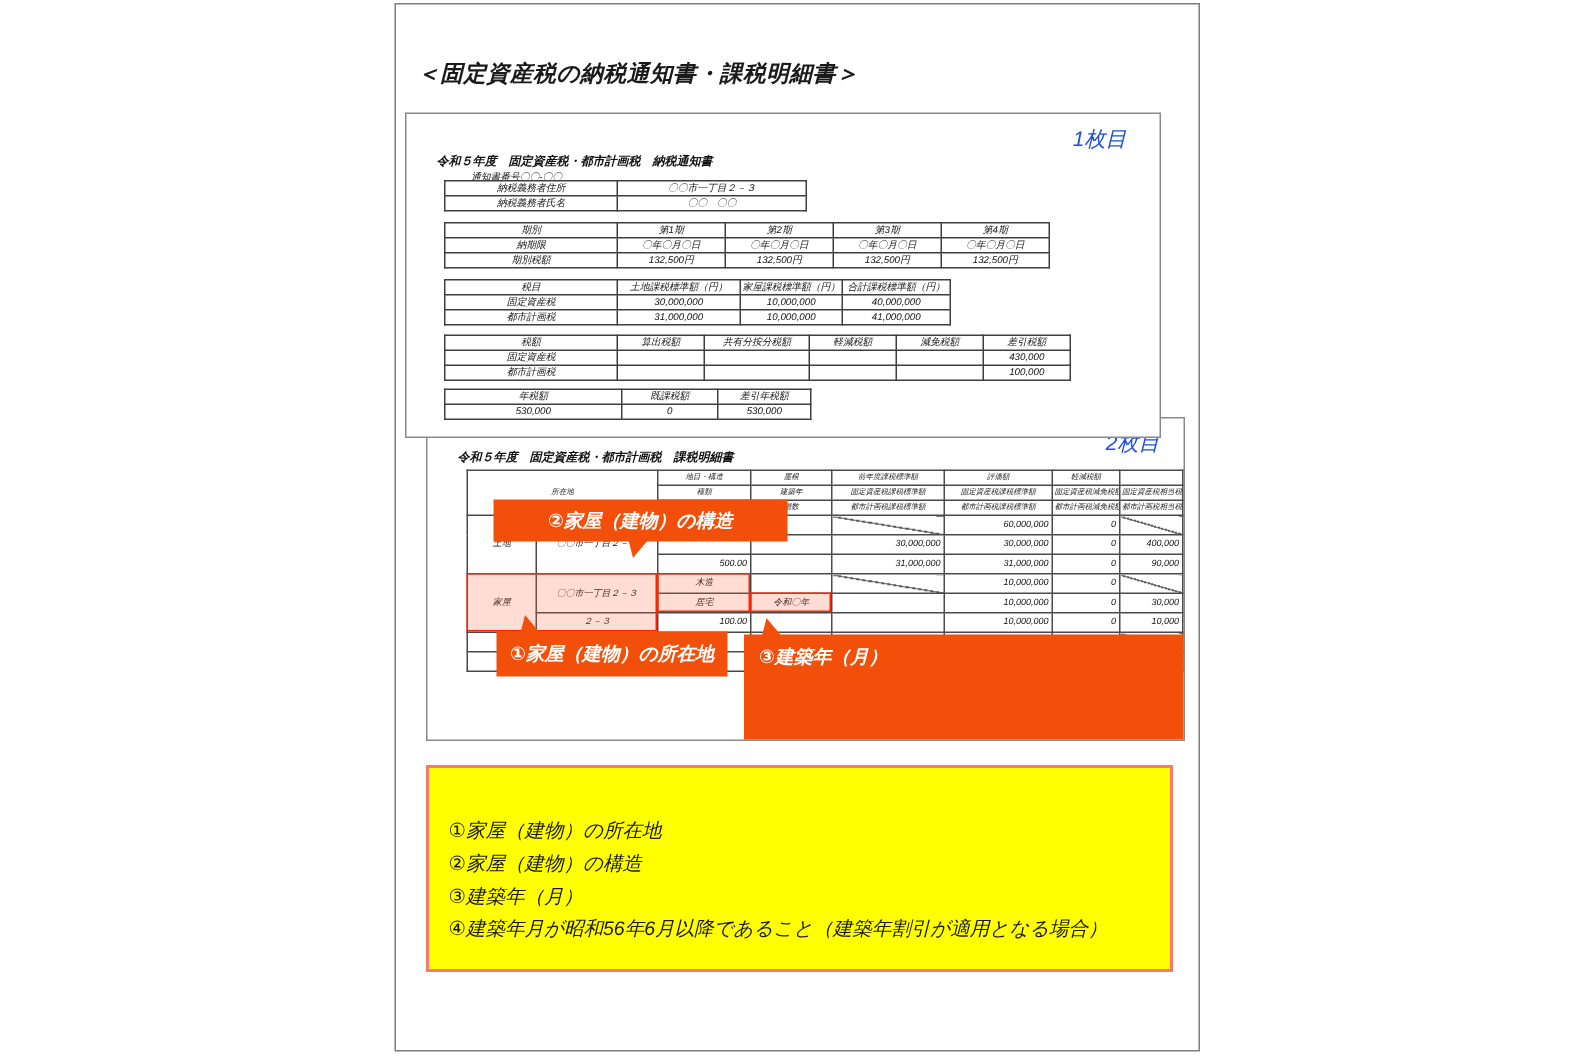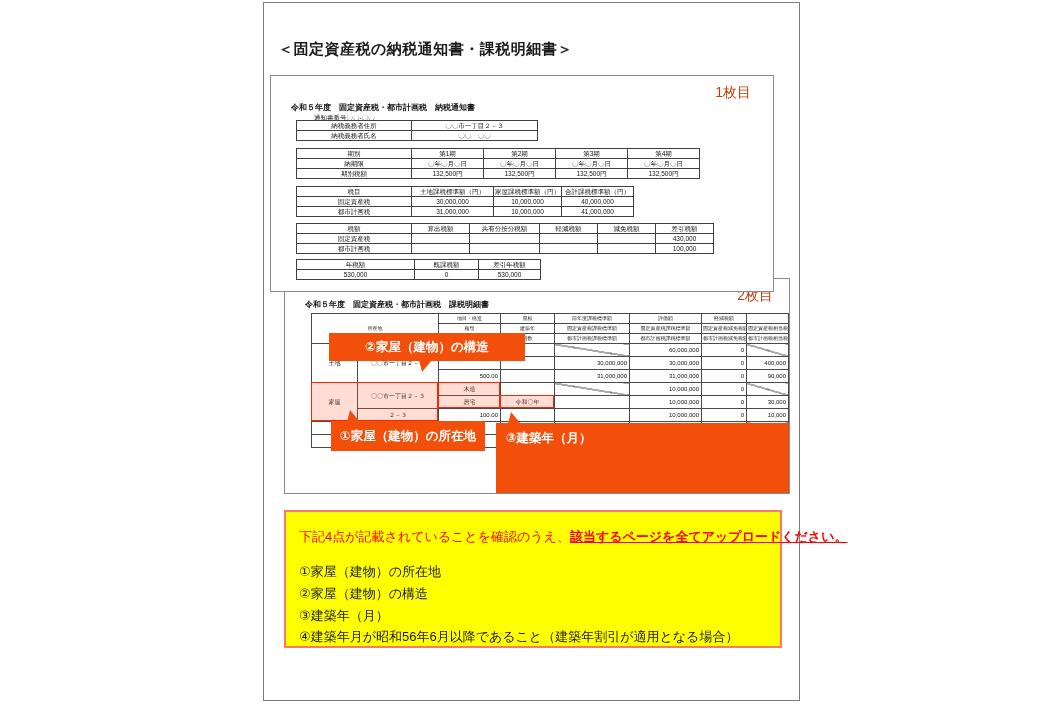--- a/index.html
+++ b/index.html
@@ -1,23 +1,23 @@
 <!DOCTYPE html>
 <html><head>
 <meta charset="utf-8">
 <style>
   html,body{margin:0;padding:0;background:#fff;}
   .stage{position:relative;width:1064px;height:708px;background:#fff;overflow:hidden;
-         font-family:"Liberation Sans","DejaVu Sans",sans-serif;color:#111;}
+         font-family:"Liberation Sans","DejaVu Sans",sans-serif;color:#111;font-style:italic;}
   .frame{position:absolute;left:263px;top:2px;width:537px;height:699px;border:1px solid #7d7d7d;background:#fff;box-sizing:border-box;}
   .main-title{position:absolute;left:278px;top:40px;font-size:15px;font-weight:bold;color:#1a1a1a;letter-spacing:.5px;}
   .card{position:absolute;background:#fff;border:1px solid #8a8a8a;box-sizing:border-box;}
   .card1{left:270px;top:75px;width:504px;height:217px;z-index:5;}
   .card2{left:284px;top:278px;width:506px;height:216px;z-index:4;}
-  .page-label{position:absolute;font-size:14px;color:#c2410c;}
+  .page-label{position:absolute;font-size:14px;color:#1d4ed8;}
   .card1 .page-label{right:22px;top:8px;}
   .card2 .page-label{right:16px;top:8px;}
   .doc-title{position:absolute;font-size:8px;font-weight:bold;white-space:nowrap;}
   .card1 .doc-title{left:20px;top:26px;text-align:right;}
   .card2 .doc-title{left:20px;top:20px;}
   .notice-no{position:absolute;left:43px;top:38px;font-size:6.5px;}
   table{border-collapse:collapse;table-layout:fixed;background:#fff;}
   .p1tbl{position:absolute;}
   .p1tbl td{border:1px solid #3f3f3f;font-size:6.5px;line-height:9px;height:9px;text-align:center;
             padding:0 1px;overflow:hidden;white-space:nowrap;}
@@ -330,23 +330,20 @@
       <span>①家屋（建物）の所在地</span>
       <span class="tail-up"></span>
     </div>
     <div class="callout co-built">
       <div>③建築年（月）</div>
       <span class="tail-up"></span>
     </div>
   </div>
 
   <div class="notice">
-    <div class="notice-lead">
-      <span>下記4点が記載されていることを確認のうえ、</span><span class="strong">該当するページを全てアップロードください。</span>
-    </div>
     <div class="notice-items">
       <div>①家屋（建物）の所在地</div>
       <div>②家屋（建物）の構造</div>
       <div>③建築年（月）</div>
       <div>④建築年月が昭和56年6月以降であること（建築年割引が適用となる場合）</div>
     </div>
   </div>
 </div>
 
 </body></html>

